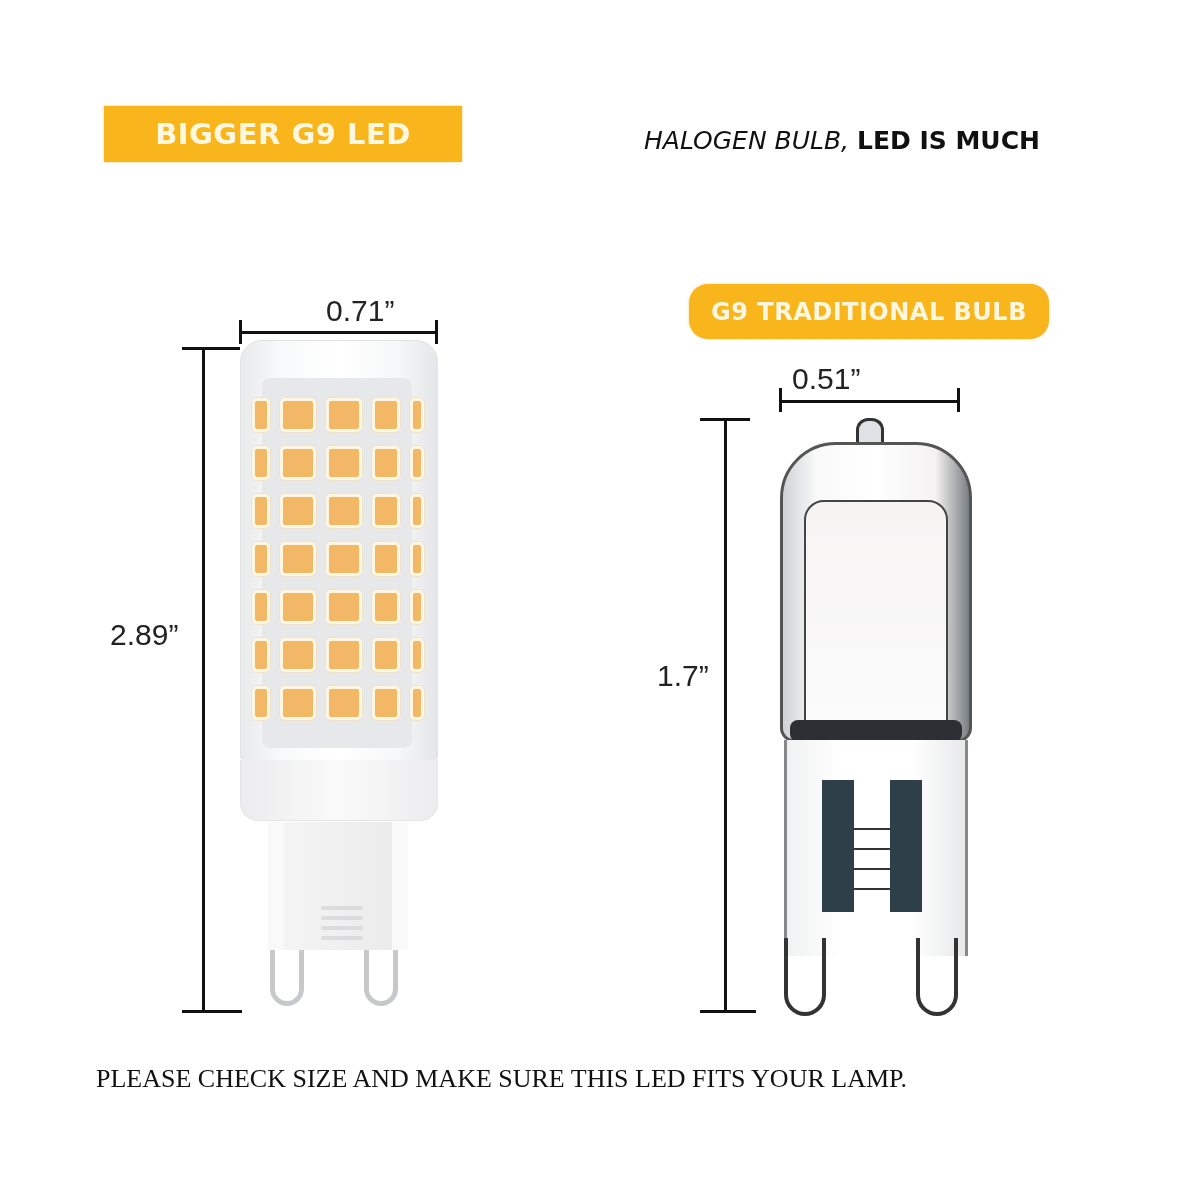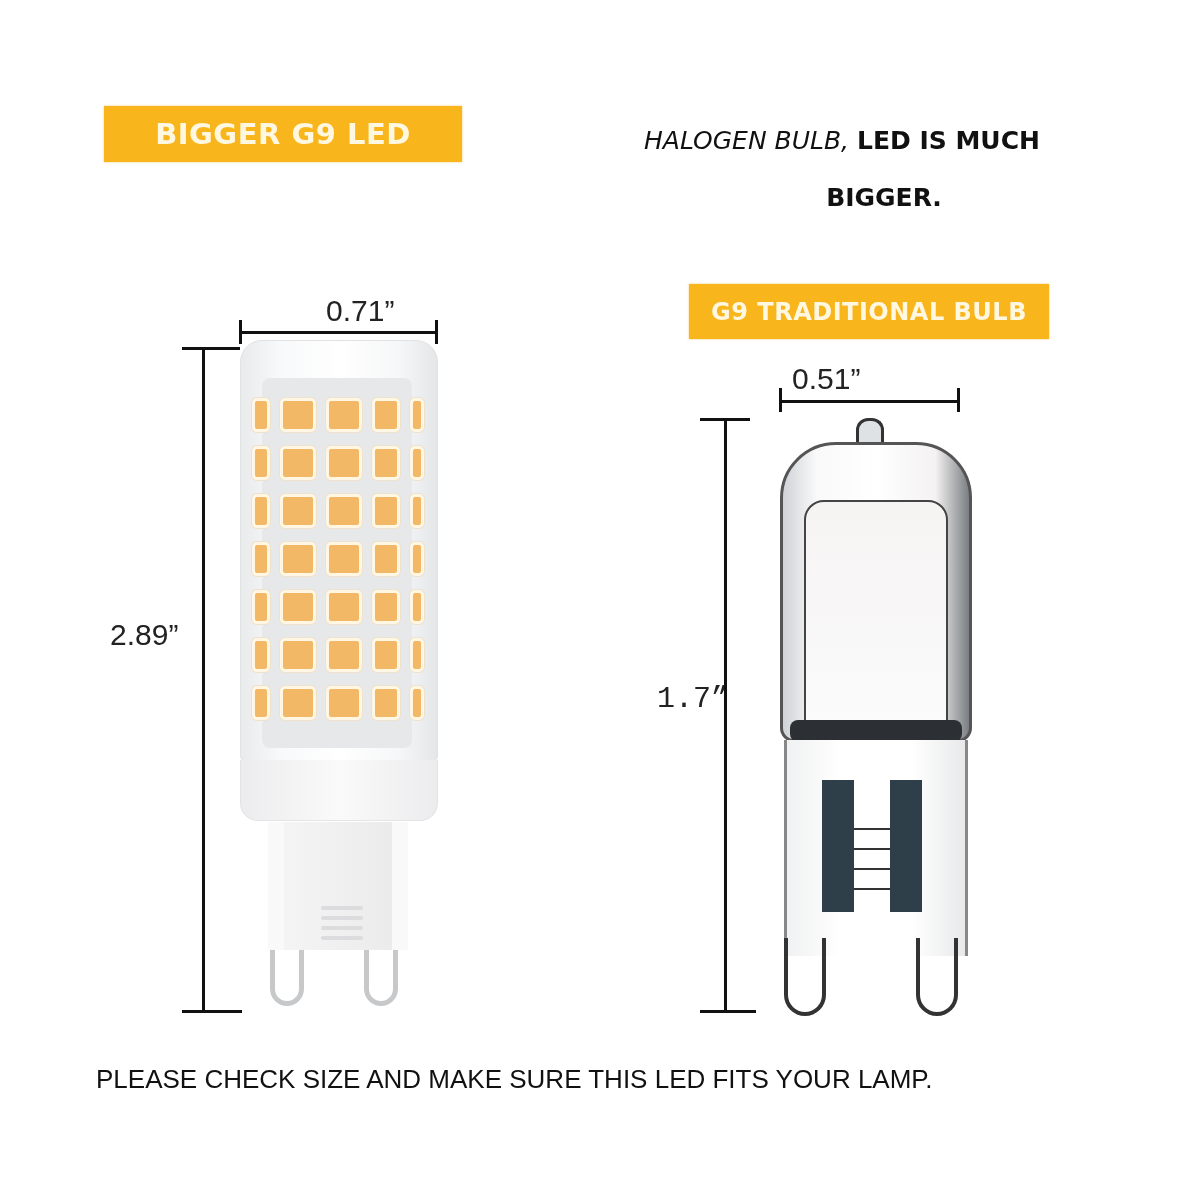--- a/index.html
+++ b/index.html
@@ -6,30 +6,30 @@
     body { width: 1200px; height: 1200px; position: relative; overflow: hidden; font-family: "Liberation Sans", sans-serif; color: #111; }
 
     .badge {
       position: absolute; background: #f8b61c; color: #fff7e0;
       font-family: "DejaVu Sans", sans-serif; font-weight: bold;
       display: flex; align-items: center; justify-content: center;
       box-shadow: 0 0 2px rgba(240,170,20,0.6);
       letter-spacing: 0.5px;
     }
     #badge-led { left: 104px; top: 106px; width: 358px; height: 56px; font-size: 29px; }
-    #badge-trad { left: 689px; top: 284px; width: 360px; height: 55px; font-size: 24px; }
+    #badge-trad { left: 689px; top: 284px; width: 360px; height: 55px; font-size: 24px; border-radius: 19px; }
 
     .blurb { position: absolute; left: 644px; top: 112px; width: 480px; font-family: "DejaVu Sans", sans-serif; font-size: 25px; line-height: 57px; color: #111; }
     .blurb .it { font-style: italic; font-weight: normal; }
     .blurb .bd { font-weight: bold; font-style: normal; text-align: center; }
 
     .dim-text { position: absolute; font-family: "Liberation Sans", sans-serif; font-size: 30px; color: #222; }
     .line { position: absolute; background: #111; }
 
-    .footer { position: absolute; left: 96px; top: 1064px; width: 1020px; font-family: Liberation Sans, sans-serif; font-size: 26px; color: #111; white-space: nowrap; }
+    .footer { position: absolute; left: 96px; top: 1064px; width: 1020px; font-family: Liberation Serif, serif; font-size: 26px; color: #111; white-space: nowrap; }
 
     
     .led-body { position: absolute; left: 240px; top: 340px; width: 196px; height: 420px; background: linear-gradient(90deg, #e8eaec 0%, #f8f9fa 20%, #ffffff 50%, #f6f7f8 80%, #e4e6e8 100%); border-radius: 22px 22px 6px 6px; border: 1px solid #e0e2e4; }
     .led-core { position: absolute; left: 262px; top: 378px; width: 150px; height: 370px; background: #e6e8ea; border-radius: 8px; }
     .led-grid { position: absolute; left: 252px; top: 398px; width: 172px; height: 330px; display: grid; grid-template-columns: 18px 36px 36px 28px 14px; grid-template-rows: repeat(7, 34px); column-gap: 10px; row-gap: 14px; }
     .chip { background: #f3b866; border: 3px solid #fff6e4; border-radius: 5px; box-shadow: 0 0 0 1px #efe2cc; }
     .led-collar { position: absolute; left: 240px; top: 760px; width: 196px; height: 60px; background: linear-gradient(90deg, #ececee, #fafafa 50%, #ececee); border-radius: 0 0 18px 18px; border: 1px solid #e2e4e6; border-top: none; }
     .led-base { position: absolute; left: 268px; top: 822px; width: 140px; height: 128px; background: linear-gradient(90deg, #f4f4f5 0%, #f0f0f1 50%, #ebebec 100%); border-left: 16px solid #f9f9fa; border-right: 16px solid #f9f9fa; box-sizing: border-box; }
     .led-vent { position: absolute; left: 321px; top: 906px; width: 42px; height: 4px; background: #dcdcde; border-radius: 2px; }
     .pin { position: absolute; width: 34px; height: 56px; border: 5px solid #c6c8ca; border-top: none; border-radius: 0 0 20px 20px; box-sizing: border-box; }
@@ -49,21 +49,20 @@
 
 <div id="badge-led" class="badge">
     <span>BIGGER G9 LED</span>
   </div>
 <div id="badge-trad" class="badge">
     <span>G9 TRADITIONAL BULB</span>
   </div>
 
 <div class="blurb">
   <div><span class="it">HALOGEN BULB,</span> <span class="bd">LED IS MUCH</span></div>
-  <div class="bd">BIGGER.</div>
 </div>
 
 <div class="dim-text" style="left:306px; top:294px;margin-left:20px;">0.71”</div>
 <div class="line" style="left:240px; top:331px; width:197px; height:3px;"></div>
 <div class="line" style="left:239px; top:320px; width:3px; height:24px;"></div>
 <div class="line" style="left:435px; top:320px; width:3px; height:24px;"></div>
 
 <div class="dim-text" style="left:110px; top:618px;">2.89”</div>
 <div class="line" style="left:202px; top:349px; width:3px; height:663px;"></div>
 <div class="line" style="left:182px; top:347px; width:58px; height:3px;"></div>
@@ -117,21 +116,21 @@
   <div class="led-vent" style="top:936px;"></div>
   <div class="pin" style="left:270px; top:950px;"></div>
   <div class="pin" style="left:364px; top:950px;"></div>
 </div>
 
 <div class="dim-text" style="left:792px; top:362px;">0.51”</div>
 <div class="line" style="left:780px; top:400px; width:180px; height:3px;"></div>
 <div class="line" style="left:779px; top:388px; width:3px; height:24px;"></div>
 <div class="line" style="left:957px; top:388px; width:3px; height:24px;"></div>
 
-<div class="dim-text" style="left:657px; top:682px;font-family:Liberation Mono, monospace;">1.7”</div>
+<div class="dim-text" style="left:657px; top:659px;">1.7”</div>
 <div class="line" style="left:724px; top:420px; width:3px; height:592px;"></div>
 <div class="line" style="left:700px; top:418px; width:50px; height:3px;"></div>
 <div class="line" style="left:700px; top:1010px; width:56px; height:3px;"></div>
 
 <div>
   <div class="hal-tip"></div>
   <div class="hal-glass"></div>
   <div class="hal-inner"></div>
   <div class="hal-waist"></div>
   <div class="hal-lower"></div>

